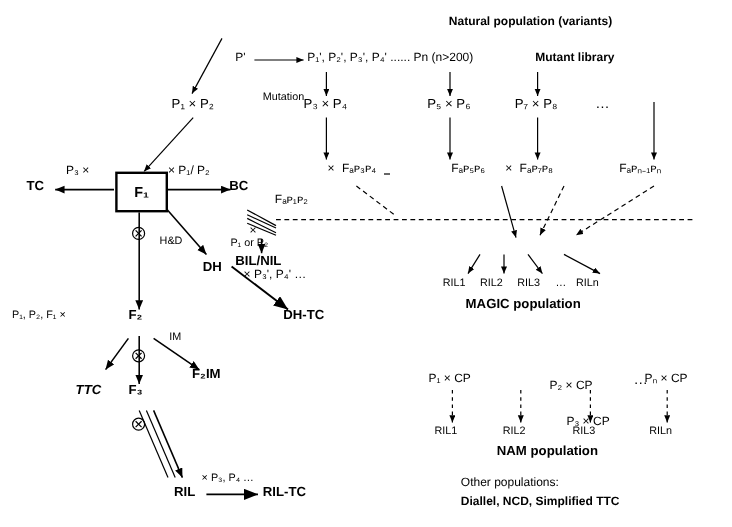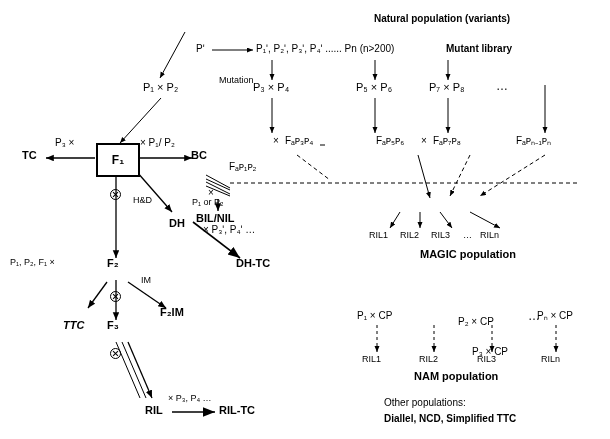--- a/index.html
+++ b/index.html
@@ -192,21 +192,21 @@
 
   <div class="lbl t11 b" style="left:145px; top:405px;">RIL</div>
   <div class="lbl t9" style="left:168px; top:394px;">× P₃, P₄ …</div>
   <div class="lbl t11 b" style="left:219px; top:405px;">RIL-TC</div>
 
   <div class="lbl t9" style="left:369px; top:231px;">RIL1</div>
   <div class="lbl t9" style="left:400px; top:231px;">RIL2</div>
   <div class="lbl t9" style="left:431px; top:231px;">RIL3</div>
   <div class="lbl t9" style="left:463px; top:231px;">…</div>
   <div class="lbl t9" style="left:480px; top:231px;">RILn</div>
-  <div class="lbl t11 b" style="left:388px; top:249px;margin-left:32px;">MAGIC  population</div>
+  <div class="lbl t11 b" style="left:388px; top:249px;">MAGIC  population</div>
 
   <div class="lbl t10" style="left:357px; top:311px;">P₁ × CP</div>
   <div class="lbl t10" style="left:414px; top:317px;padding-left:44px;">P₂ × CP</div>
   <div class="lbl t10" style="left:472px; top:311px;margin-top:36px;">P₃ × CP</div>
   <div class="lbl t12" style="left:528px; top:310px;">…</div>
   <div class="lbl t10" style="left:537px; top:311px;">Pₙ × CP</div>
 
   <div class="lbl t9" style="left:362px; top:355px;">RIL1</div>
   <div class="lbl t9" style="left:419px; top:355px;">RIL2</div>
   <div class="lbl t9" style="left:477px; top:355px;">RIL3</div>

